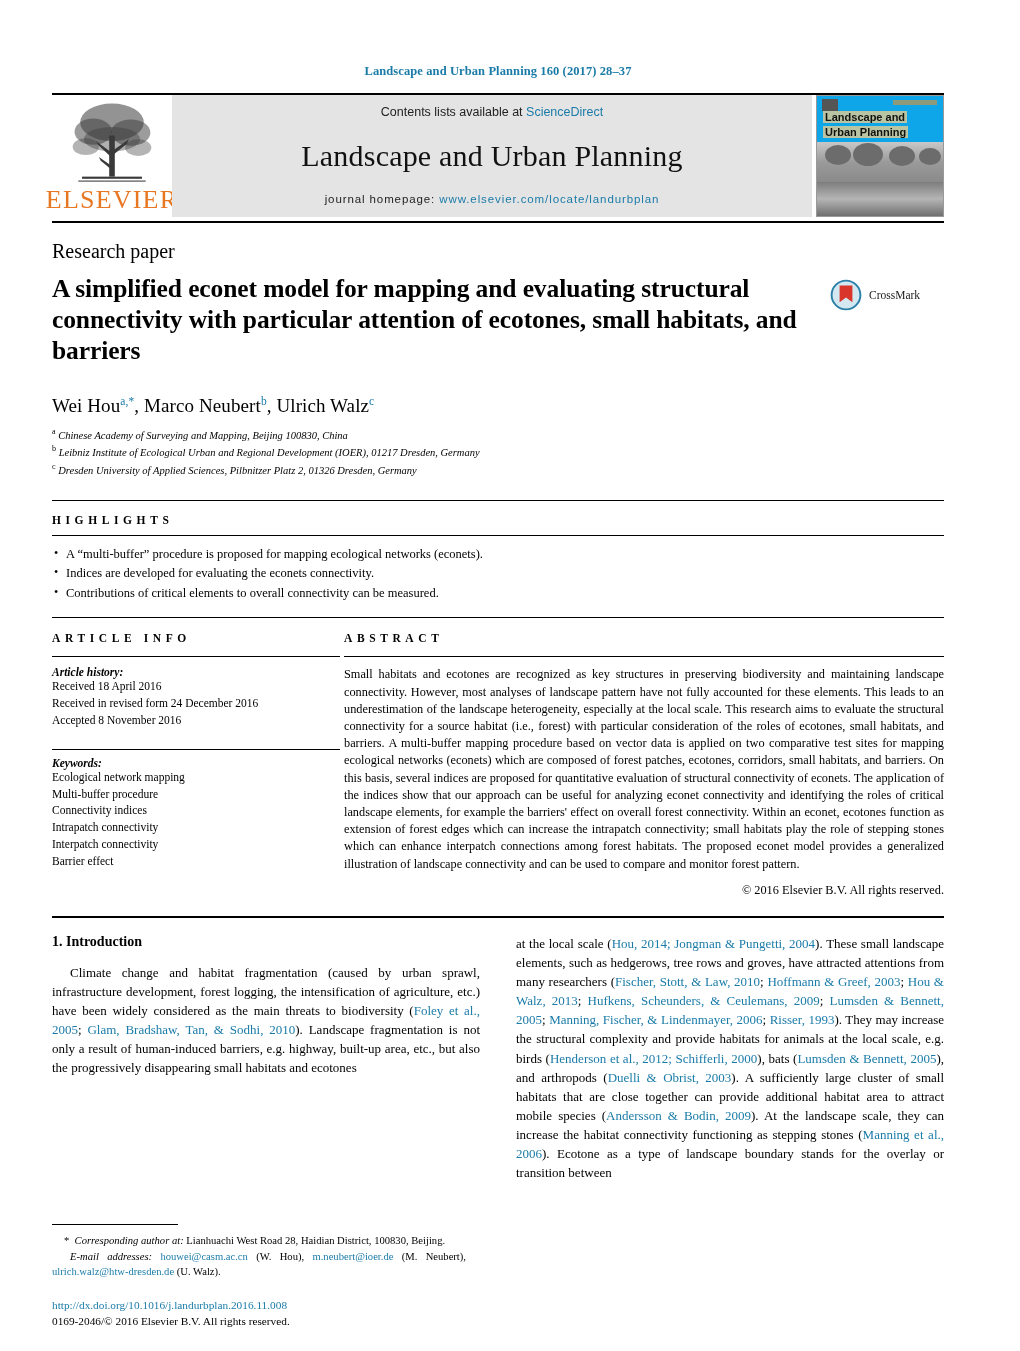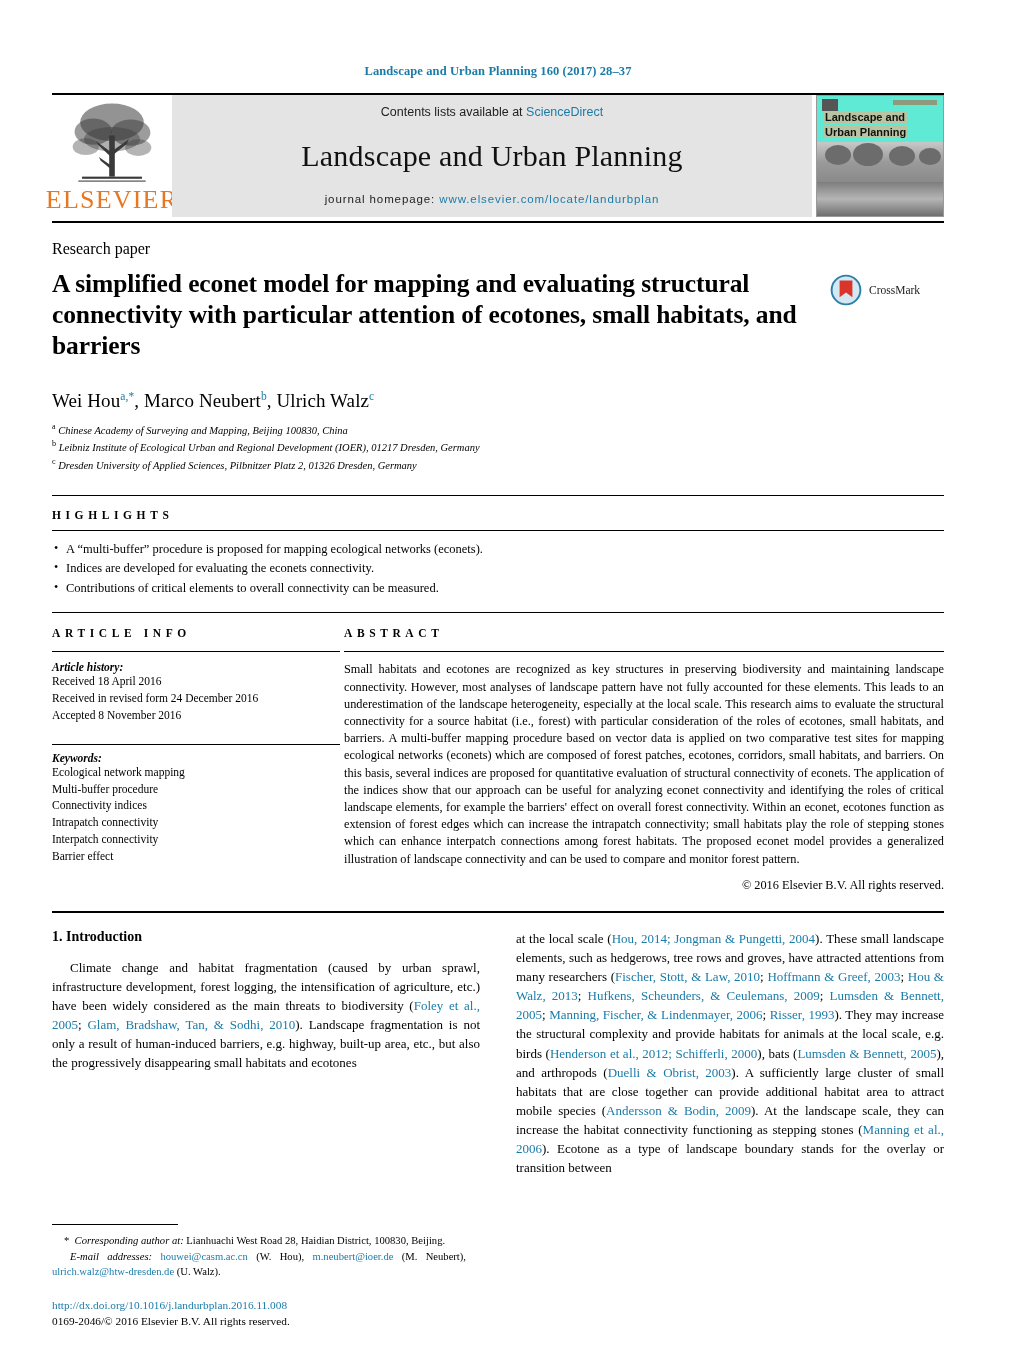--- a/index.html
+++ b/index.html
@@ -85,21 +85,21 @@
 
   .cover {
     flex:0 0 128px;
     width:128px;
     margin-left:4px;
     border:1px solid #999;
     background:#cfd6c5;
     position:relative;
     overflow:hidden;
   }
-  .cover-head { height:38%; background:#5eead4; position:relative; }
+  .cover-head { height:38%; background:#0ea5e9; position:relative; }
   .cover-t1, .cover-t2 {
     font-family:"Liberation Sans", sans-serif;
     font-weight:bold;
     font-size:11px;
     color:#111;
     position:absolute;
     left:6px;
     background:#b9c4a3;
     padding:0 2px;
   }
@@ -108,21 +108,21 @@
   .cover-badge { position:absolute; left:5px; top:3px; width:16px; height:12px; background:#555; }
   .cover-tiny { position:absolute; right:6px; top:4px; width:44px; height:5px; background:#8d9a7c; }
   .cover-photo1 { height:34%; background:linear-gradient(180deg,#c8c8c8,#9a9a9a,#8a8a8a); position:relative; }
   .cover-photo2 { height:28%; background:linear-gradient(180deg,#7d7d7d,#b5b5b5,#6f6f6f); position:relative; }
   .tree-blob { position:absolute; border-radius:50%; background:#6c6c6c; }
 
   
   .sec { margin:0 52px; }
   .type-label {
     font-family:"Liberation Serif", serif;
-    font-size:16px;
+    font-size:20px;
     font-weight:normal;
     margin-top:17px;
   }
   .title-row { display:flex; align-items:flex-start; }
   .title {
     flex:1 1 auto;
     font-family:"Liberation Serif", serif;
     font-size:25.5px;
     line-height:1.22;
     font-weight:bold;

